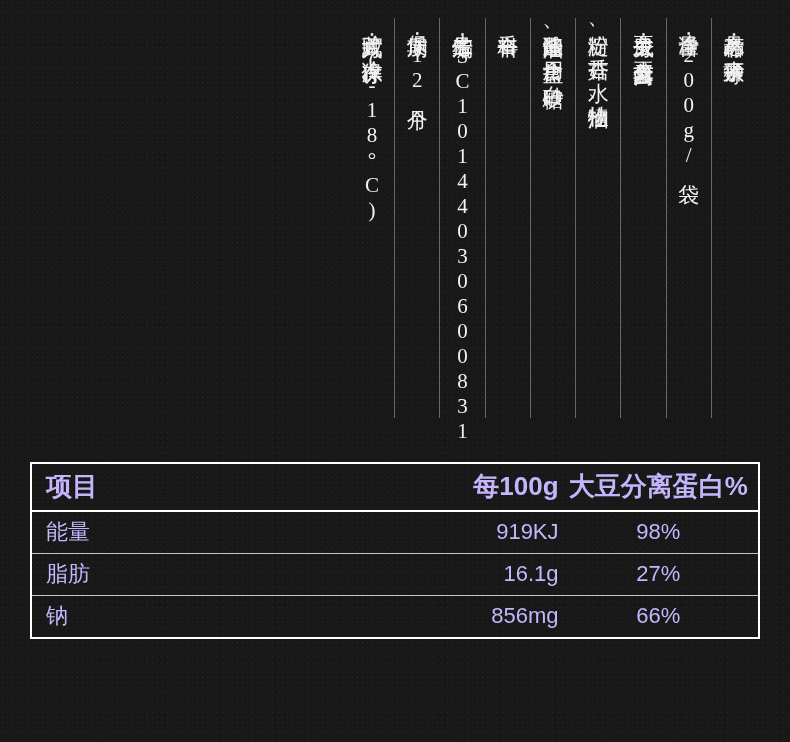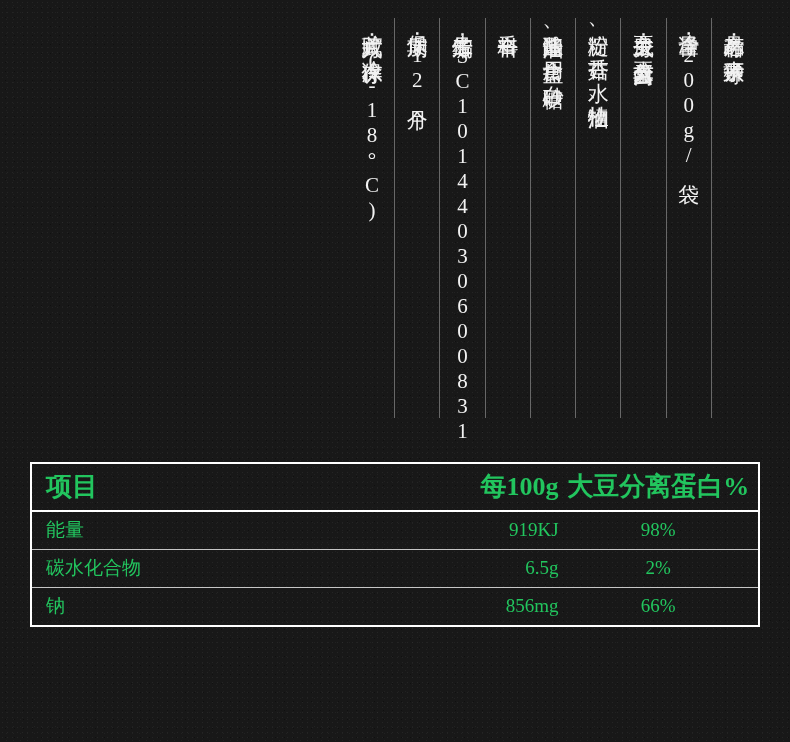--- a/index.html
+++ b/index.html
@@ -76,31 +76,31 @@
     border-collapse: collapse;
     box-sizing: border-box;
   }
   #nutrition-table table {
     width: 100%;
     border-collapse: collapse;
     table-layout: fixed;
   }
   #nutrition-table th,
   #nutrition-table td {
-    color: #22c55e;
+    color: #c4b5fd;
     padding: 5px 0 6px 0;
-    font-family: Liberation Serif, serif;
+    font-family: Liberation Sans, sans-serif;
   }
   #nutrition-table thead th {
     font-size: 26px;
     font-weight: bold;
     border-bottom: 2px solid #ffffff;
   }
   #nutrition-table tbody td {
-    font-size: 19px;
+    font-size: 22px;
     border-bottom: 1px solid rgba(255,255,255,0.75);
   }
   #nutrition-table tbody tr:last-child td {
     border-bottom: none;
   }
   .col-item   { width: 38%; text-align: left; padding-left: 14px !important; }
   .col-value  { width: 34%; text-align: right; }
   .col-nrv    { width: 28%; text-align: center; }
 </style>
 </head>
@@ -131,23 +131,23 @@
           <th class="col-nrv">大豆分离蛋白%</th>
         </tr>
       </thead>
       <tbody>
         <tr>
           <td class="col-item">能量</td>
           <td class="col-value">919KJ</td>
           <td class="col-nrv">98%</td>
         </tr>
         <tr>
-          <td class="col-item">碳水化合物</td>
-          <td class="col-value">6.5g</td>
-          <td class="col-nrv">2%</td>
+          <td class="col-item">脂肪</td>
+          <td class="col-value">16.1g</td>
+          <td class="col-nrv">27%</td>
         </tr>
         <tr>
           <td class="col-item">钠</td>
           <td class="col-value">856mg</td>
           <td class="col-nrv">66%</td>
         </tr>
       </tbody>
     </table>
   </div>
 

